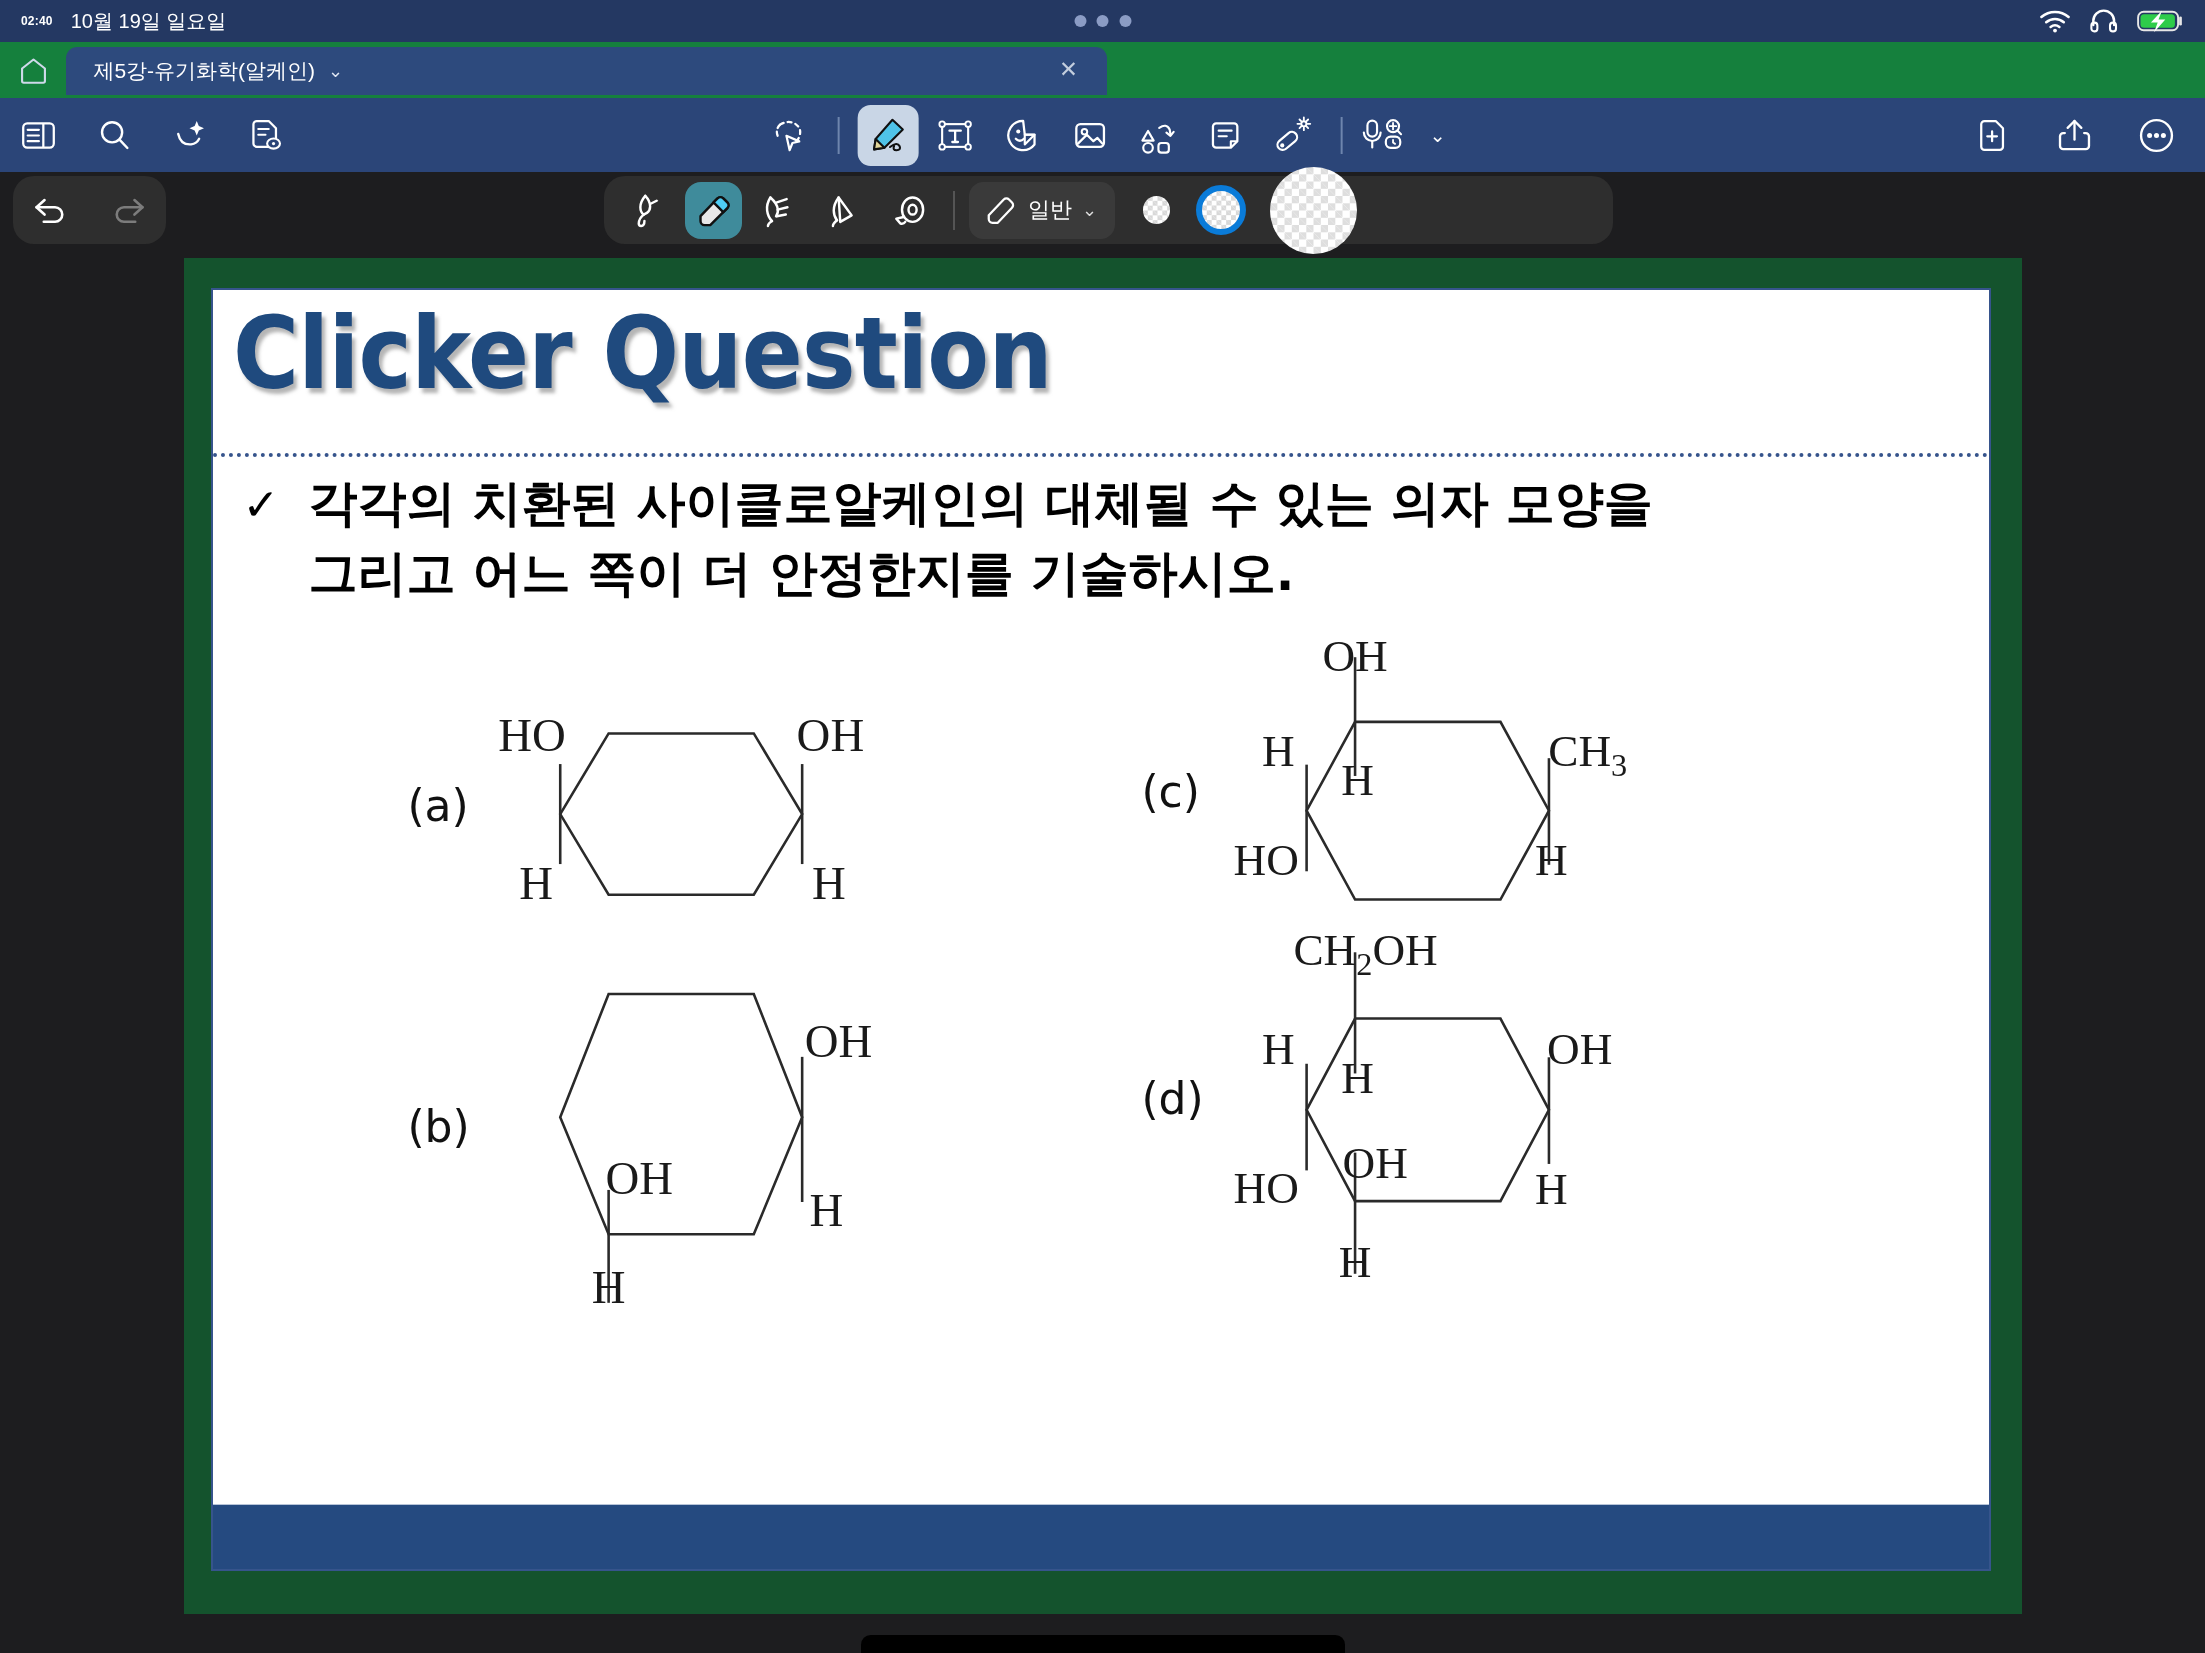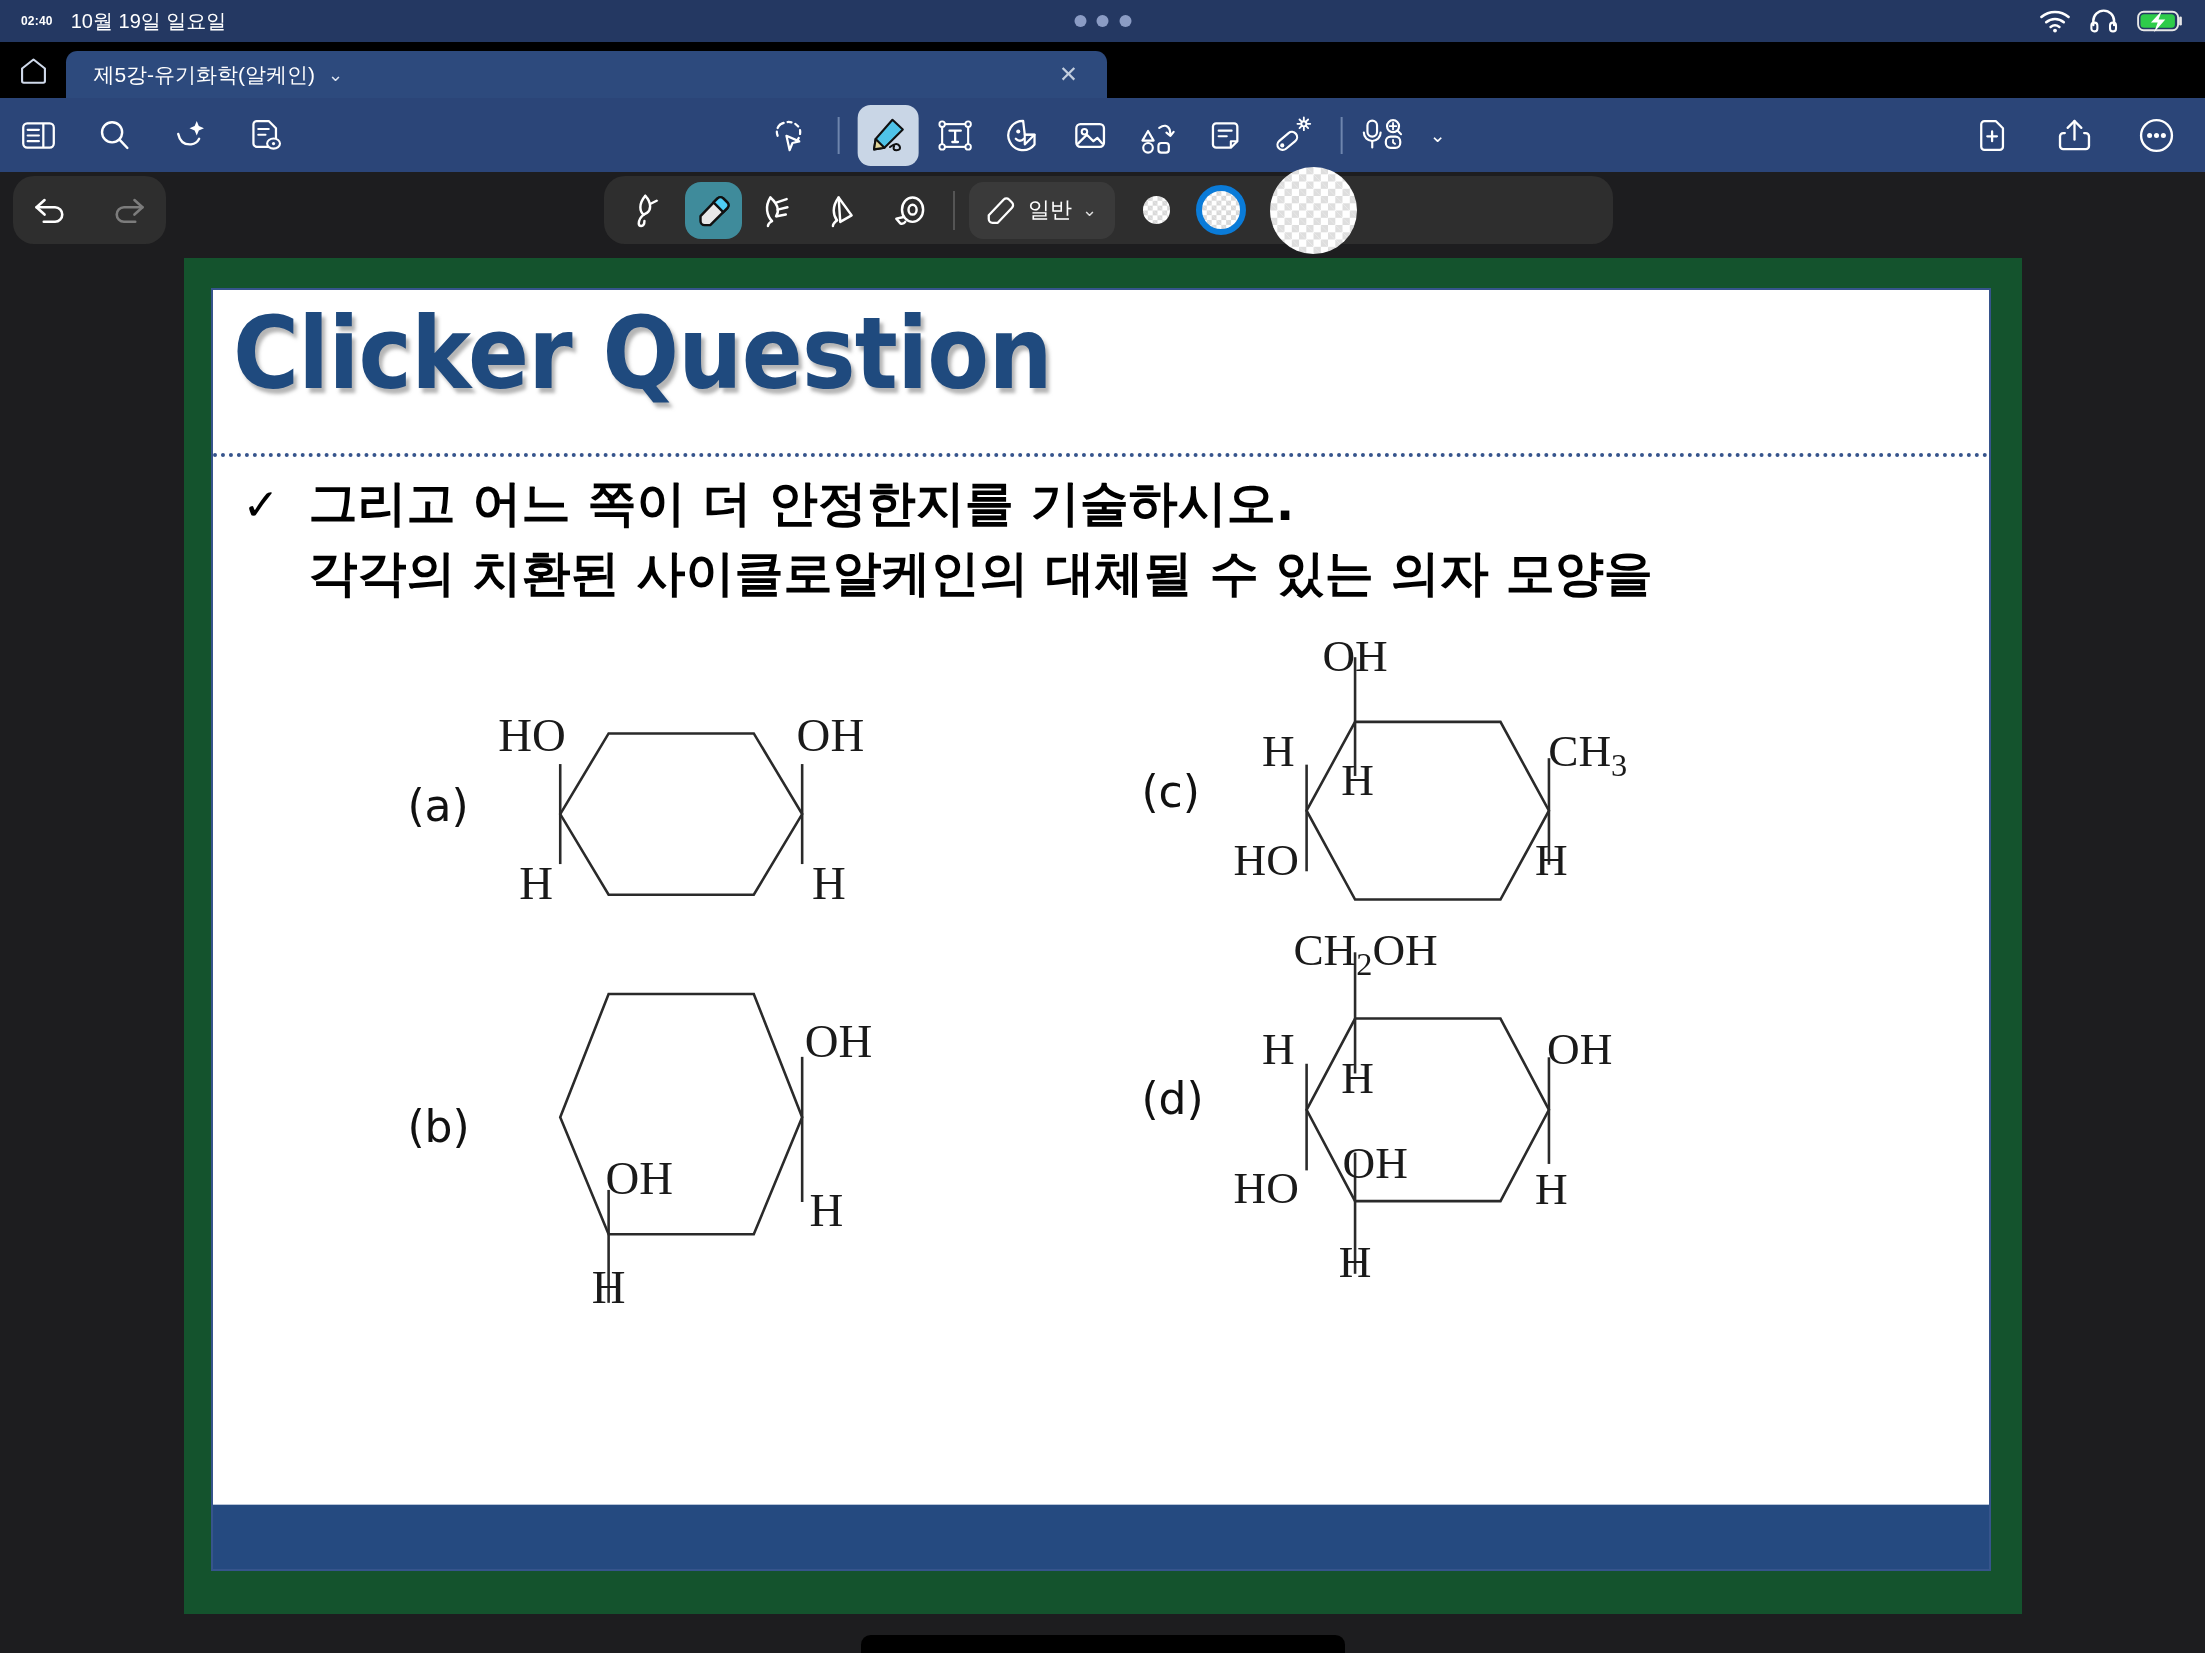--- a/index.html
+++ b/index.html
@@ -19,21 +19,21 @@
   .status-left { display: flex; align-items: center; gap: 18px; padding-left: 21px; }
   .status-time { color: #fff; font-size: 12px; font-weight: 700; letter-spacing: 0.2px; }
   .status-date { color: #fff; font-size: 20px; font-weight: 500; text-align: right; }
   .status-dots { position: absolute; left: 50%; transform: translateX(-50%); display: flex; gap: 10.5px; }
   .status-dots i { width: 12px; height: 12px; border-radius: 50%; background: #8b9cc4; display: block; }
   .status-right { position: absolute; right: 21px; display: flex; align-items: center; gap: 19.4px; }
 
   
   .tabbar {
     position: absolute; top: 42px; left: 0; width: 2205px; height: 57px;
-    background: #000000; display: flex; align-items: flex-end;
+    background: #15803d; display: flex; align-items: center;
   }
   .home-btn {
     width: 66px; height: 57px; display: flex; align-items: center; justify-content: center;
   }
   .tab {
     position: relative;
     width: 1041px; height: 48px; background: #2d4a7d;
     border-radius: 11.3px 11.3px 0 0;
     display: flex; align-items: center;
     padding: 0 27.4px;
@@ -475,22 +475,22 @@
     <div class="slide">
 
       <div class="slide-title-zone">
         <div class="slide-title">Clicker Question</div>
         <div class="title-rule"></div>
       </div>
 
       <div class="body-text">
         <span class="body-check">✓</span>
         <div class="body-lines">
+          <div>각각의 치환된 사이클로알케인의 대체될 수 있는 의자 모양을</div>
           <div>그리고 어느 쪽이 더 안정한지를 기술하시오.</div>
-          <div>각각의 치환된 사이클로알케인의 대체될 수 있는 의자 모양을</div>
         </div>
       </div>
 
       <div class="struct-area">
 
         <div class="struct" style="left:194px; top:48px; width:500px; height:242px;">
           <span class="struct-label" style="left:0px; top:95px;">(a)</span>
           <svg width="500" height="242" viewBox="0 0 620 300">
             <g stroke="#2a2a2a" stroke-width="3.2" fill="none">
               <path d="M190 160 L250 60 L430 60 L490 160 L430 260 L250 260 Z"></path>

